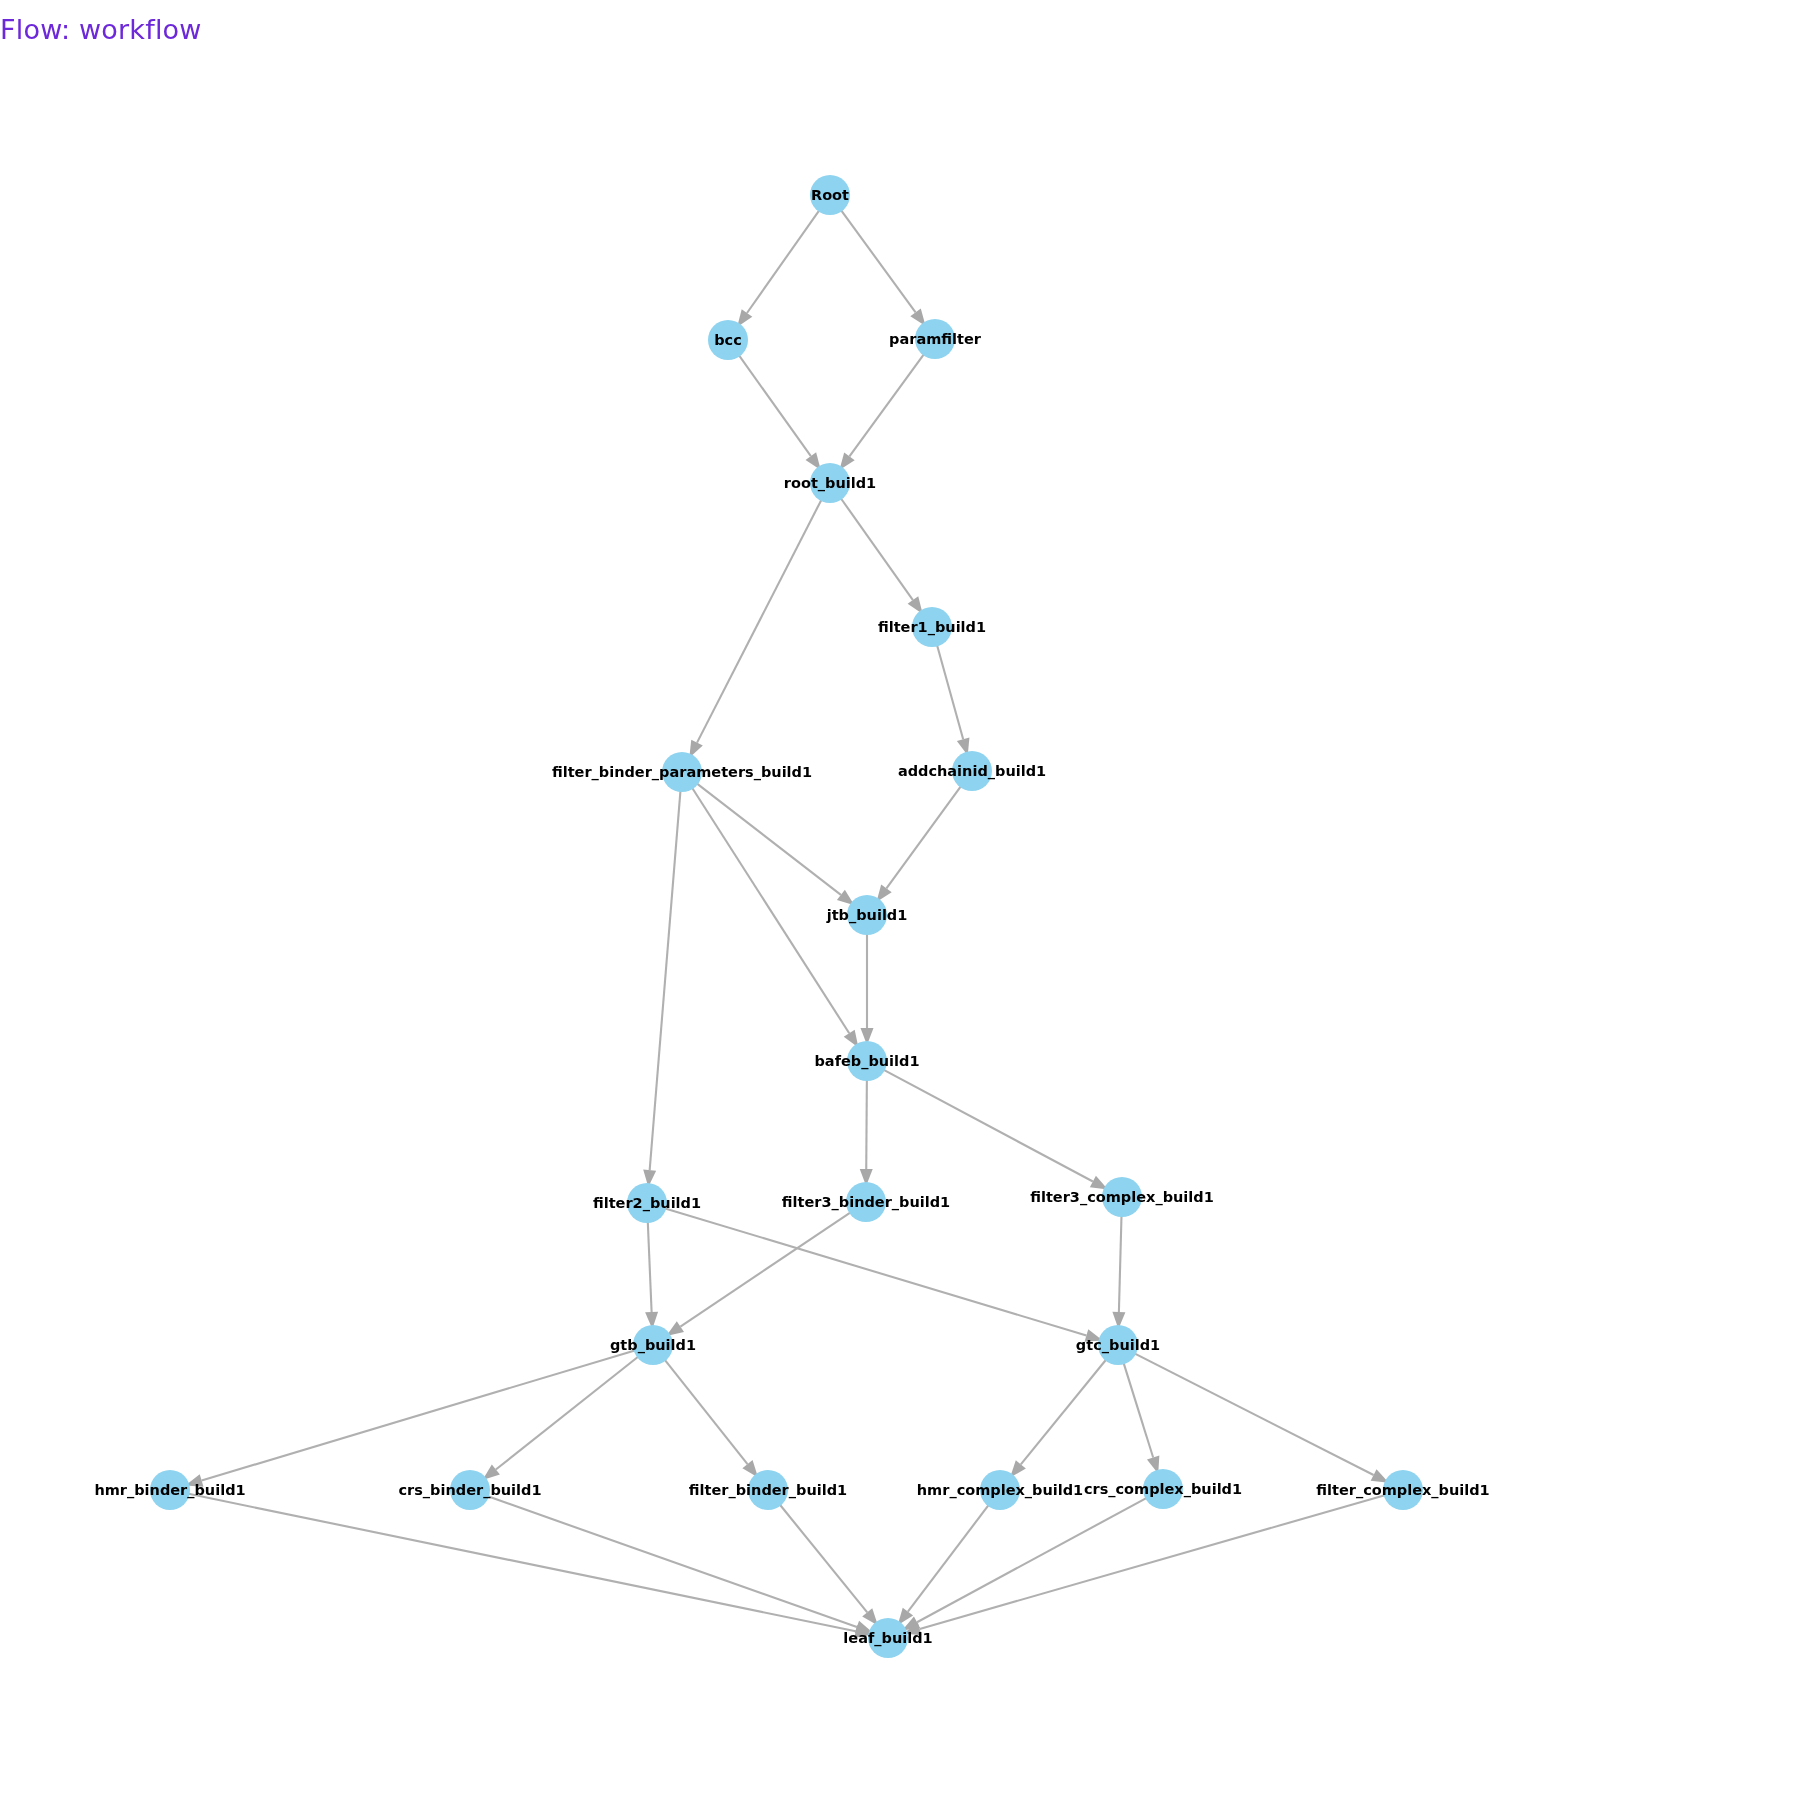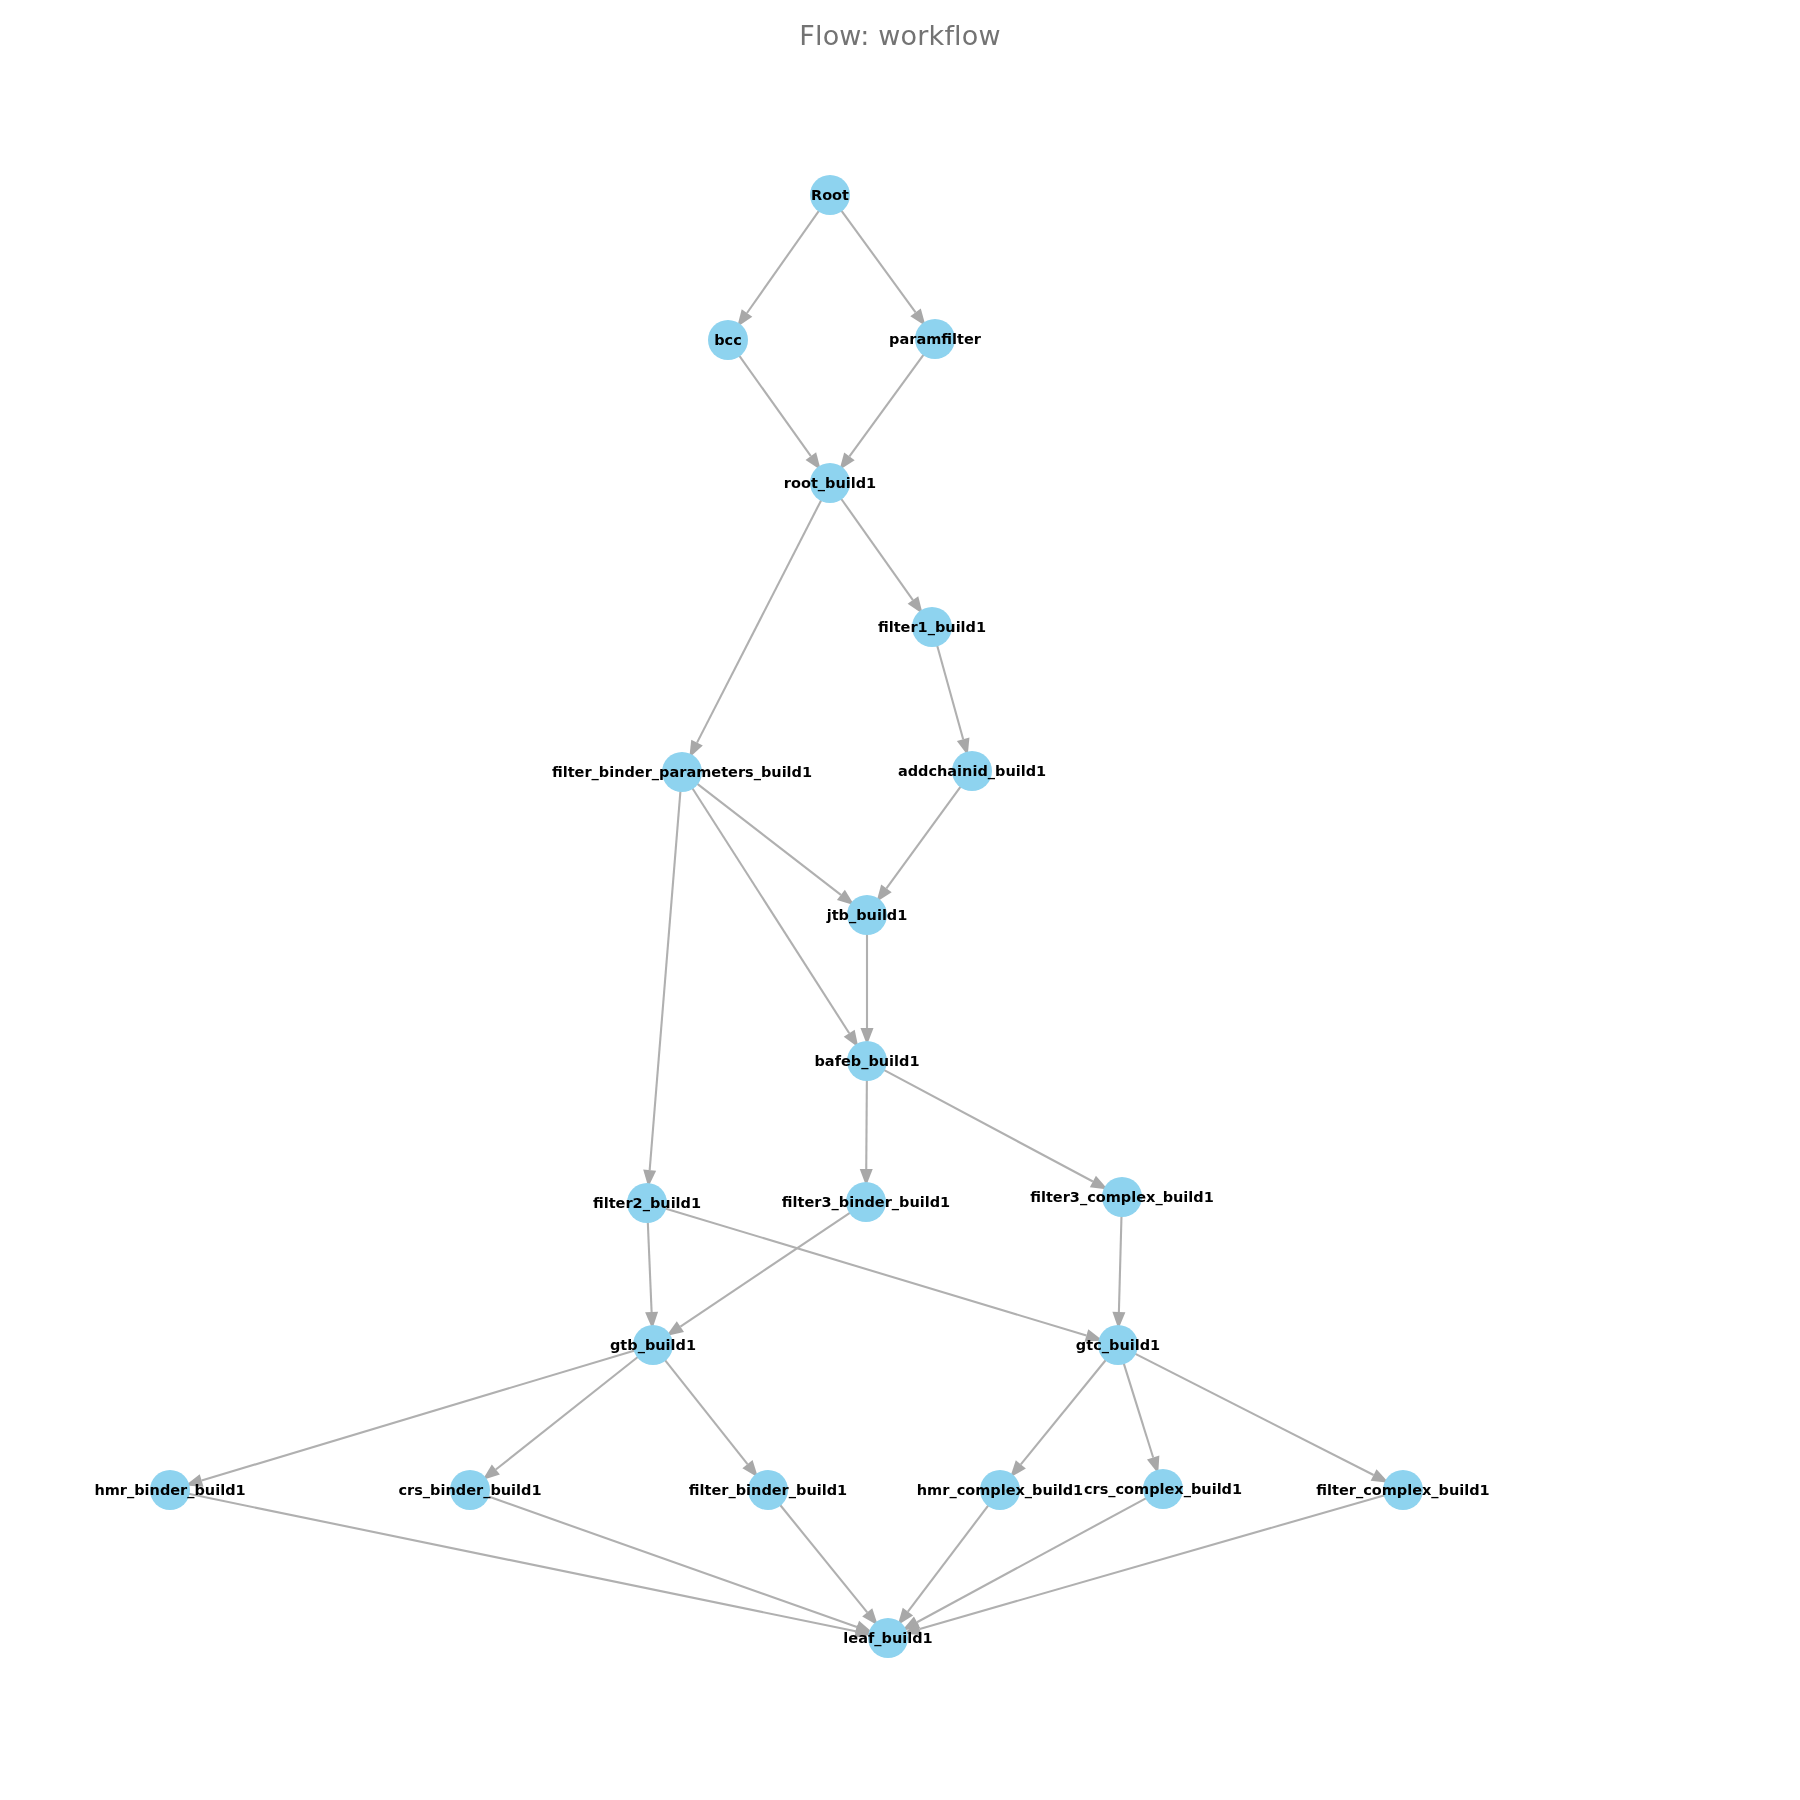--- a/index.html
+++ b/index.html
@@ -15,25 +15,24 @@
     width: 1800px;
     height: 1800px;
     background: #ffffff;
     overflow: hidden;
   }
   #title {
     position: absolute;
     top: 0;
     left: 0;
     width: 1800px;
-    text-align: center;
-    padding-top: 20px;
+    padding-top: 14px;
     font-size: 27px;
     font-weight: 400;
-    color: #737373;
+    color: #6d28d9;
     font-family: "DejaVu Sans", sans-serif;
     letter-spacing: 0.2px;
   }
   #graph-svg {
     position: absolute;
     top: 0;
     left: 0;
     width: 1800px;
     height: 1800px;
   }

